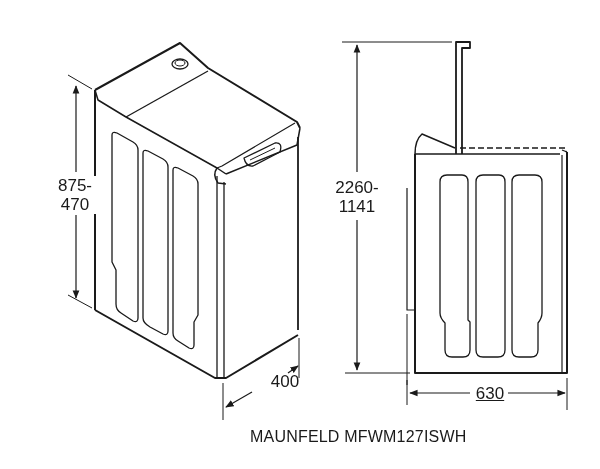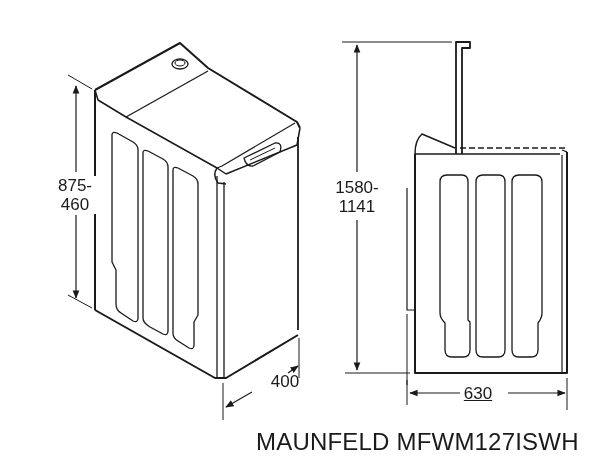--- a/index.html
+++ b/index.html
@@ -1,19 +1,19 @@
 <!DOCTYPE html>
 <html><head>
 <meta charset="utf-8">
 <style>
   html, body { margin: 0; padding: 0; background: #ffffff; }
   body { width: 600px; height: 469px; overflow: hidden; position: relative; font-family: "Liberation Sans", sans-serif; }
   svg { position: absolute; left: 0; top: 0; }
   .dim-text { position: absolute; font-family: "Liberation Sans", sans-serif; font-size: 17px; color: #1a1a1a; line-height: 19px; text-align: center; background: #fff; }
-  .caption { position: absolute; left: 256px; top: 428px; font-family: "Liberation Sans", sans-serif; font-size: 24px; color: #1a1a1a; letter-spacing: 0.2px; }
+  .caption { position: absolute; left: 250px; top: 428px; font-family: "Liberation Sans", sans-serif; font-size: 16px; color: #1a1a1a; letter-spacing: 0.2px; }
 </style>
 </head>
 <body>
 
 <svg width="600" height="469" viewBox="0 0 600 469" xmlns="http://www.w3.org/2000/svg">
   <defs>
     <marker id="arr" viewBox="0 0 10 10" refX="9" refY="5" markerWidth="7" markerHeight="7" orient="auto-start-reverse">
       <path d="M0,1 L10,5 L0,9 z" fill="#1a1a1a"></path>
     </marker>
   </defs>
@@ -98,21 +98,21 @@
   <g stroke="#1a1a1a" fill="none">
     <line x1="407" y1="380" x2="407" y2="405" stroke-width="1"></line>
     <line x1="567" y1="378" x2="567" y2="410" stroke-width="1"></line>
     <line x1="410" y1="393" x2="470" y2="393" stroke-width="1.2" marker-start="url(#arr)"></line>
     <line x1="508" y1="393" x2="565" y2="393" stroke-width="1.2" marker-end="url(#arr)"></line>
   </g>
 </svg>
 
 <div class="dim-text" style="left:52px; top:176px; width:46px;">
   <div>875-</div>
-  <div>460</div>
+  <div>470</div>
 </div>
 <div class="dim-text" style="left:267px; top:372px; width:36px; background:transparent;">400</div>
 <div class="dim-text" style="left:331px; top:178px; width:52px;">
-  <div>1580-</div>
+  <div>2260-</div>
   <div>1141</div>
 </div>
-<div class="dim-text" style="left:460px; top:384px; width:36px;text-decoration:underline;">630</div>
+<div class="dim-text" style="left:472px; top:384px; width:36px;text-decoration:underline;">630</div>
 <div class="caption">MAUNFELD MFWM127ISWH</div>
 
 </body></html>

